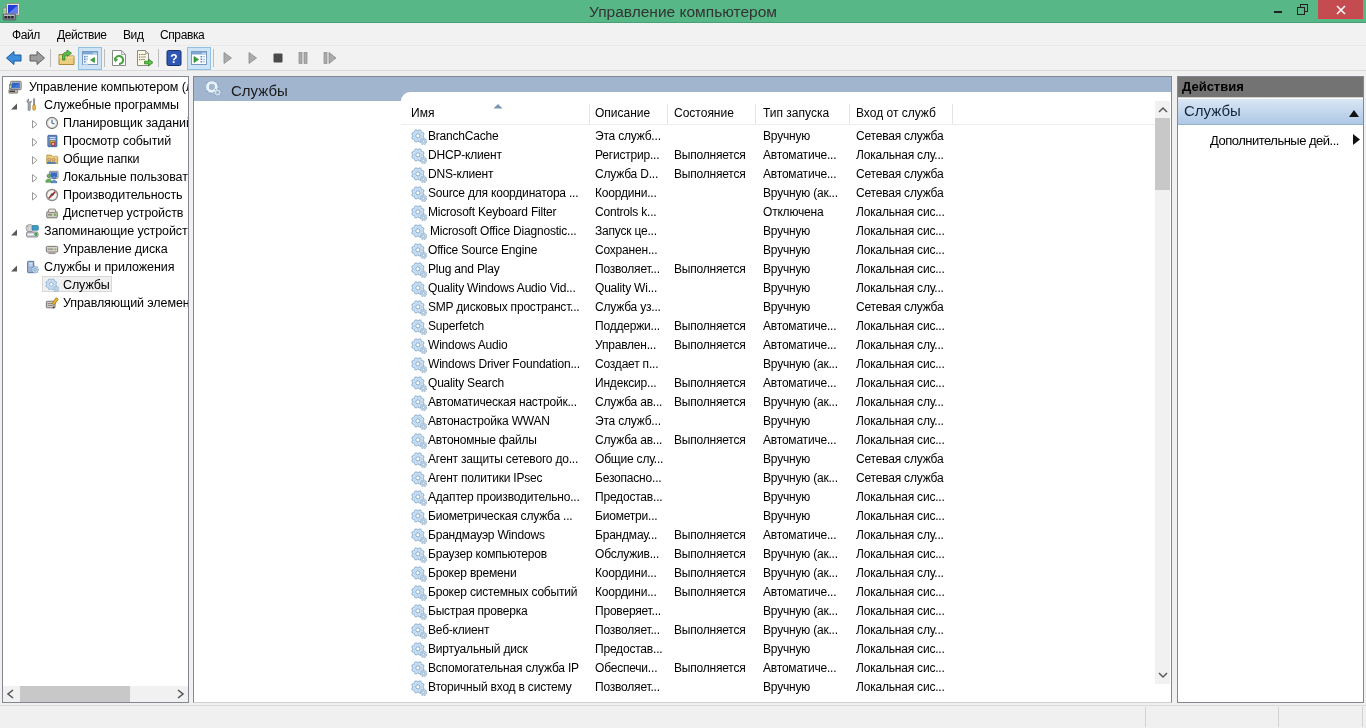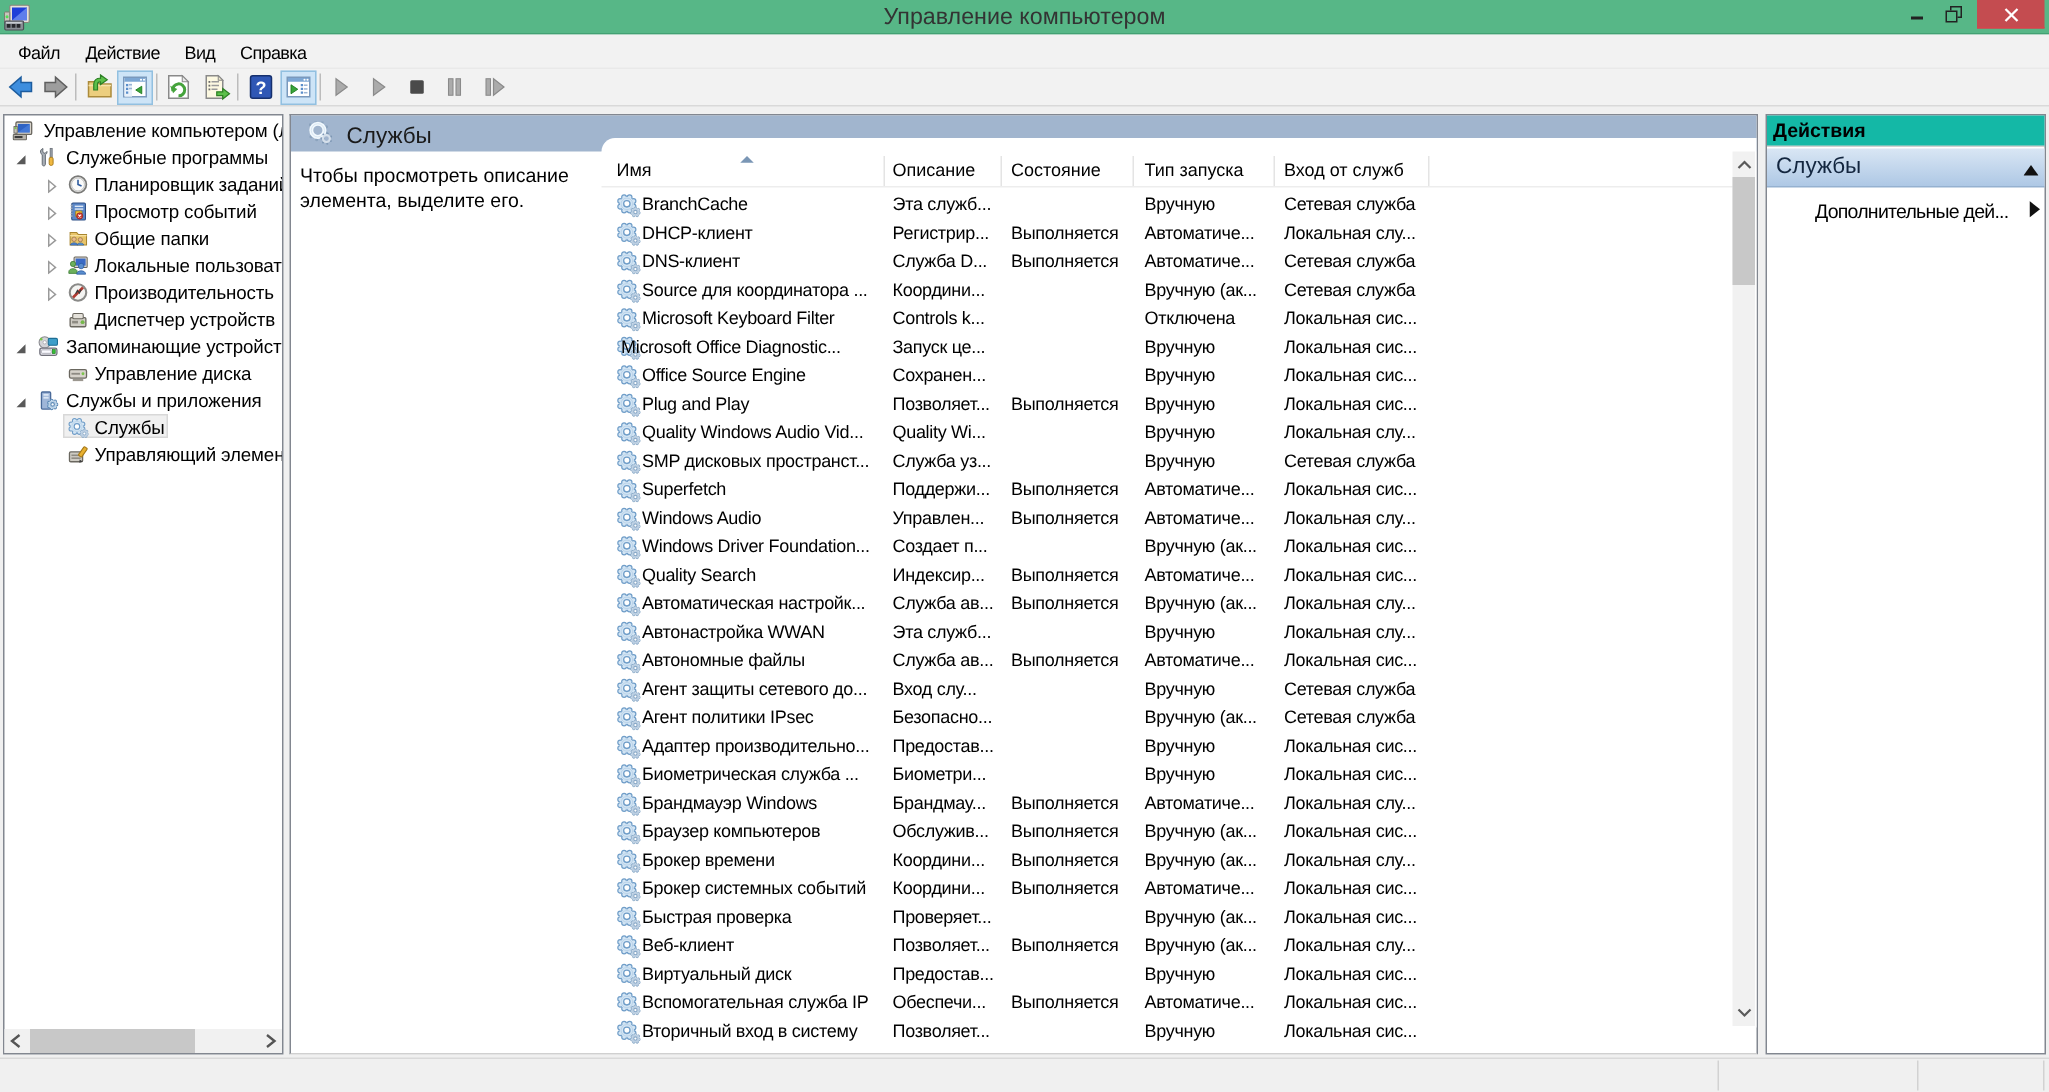--- a/index.html
+++ b/index.html
@@ -30,21 +30,21 @@
 #lhdr{position:absolute;left:0;top:10px;width:756px;height:23px;background:#fff;border-bottom:1px solid #ededed}
 .lrow{position:absolute;left:0;width:756px;height:19px;font-size:12px;white-space:nowrap;color:#000}
 .lrow span{position:absolute;top:2px;letter-spacing:-0.2px}
 .lrow .ric{position:absolute;left:10px;top:2px}
 #vscroll{position:absolute;left:961px;top:24px;width:15px;height:583px;background:#f1f1f1}
 #vthumb{position:absolute;left:0px;top:17px;width:15px;height:72px;background:#c8c8c8}
 .sarrow{position:absolute;left:0;width:15px;text-align:center;color:#5a5a5a;font-size:9px}
 #tabstrip{position:absolute;left:0;top:608px;width:977px;height:19px;background:#f0f0f0}
 #hscroll{position:absolute;left:0px;top:609px;width:185px;height:16px;background:#f1f1f1}
 #hthumb{position:absolute;left:17px;top:0;width:110px;height:16px;background:#c8c8c8}
-#acthdr{position:absolute;left:0;top:0;width:185px;height:21px;background:#14b8a6;border-bottom:1px solid #cfcfcf;font-size:13px;font-weight:bold;color:#000}
+#acthdr{position:absolute;left:0;top:0;width:185px;height:21px;background:#737373;border-bottom:1px solid #cfcfcf;font-size:13px;font-weight:bold;color:#000}
 #actbar{position:absolute;left:0;top:22px;width:185px;height:26px;background:linear-gradient(#d9e6f4,#aec8e5);border-bottom:1px solid #95b1d0;font-size:15px;color:#13263f}
 #actmore{position:absolute;left:32px;top:56px;font-size:13px;color:#000;letter-spacing:-0.5px}
 </style></head><body>
 <div id="titlebar"></div>
 <div class="abs" style="left:1px;top:1px"><svg width="20" height="20" viewBox="0 0 20 20">
       <rect x="5.5" y="2.5" width="13" height="11.5" rx="1" fill="#e6e2d8" stroke="#8a867c" stroke-width="0.8"></rect>
       <rect x="7" y="4" width="10" height="8.5" fill="#1e3fd8"></rect>
       <path d="M7 12.5 L17 4 L17 12.5 Z" fill="#6f8ff0" opacity="0.8"></path>
       <rect x="2" y="7" width="3.5" height="7" rx="0.5" fill="#c9c5bd" stroke="#7a766c" stroke-width="0.6"></rect>
       <circle cx="3.7" cy="10.2" r="1" fill="#52e052"></circle>
@@ -362,21 +362,20 @@
         <circle cx="14.58" cy="13.03" r="0.7" fill="#7e97b4"></circle>
         <circle cx="12.19" cy="14.75" r="0.7" fill="#7e97b4"></circle>
         <circle cx="9.35" cy="13.95" r="0.7" fill="#7e97b4"></circle>
         <circle cx="8.20" cy="11.23" r="0.7" fill="#7e97b4"></circle>
         <circle cx="9.62" cy="8.64" r="0.7" fill="#7e97b4"></circle>
         <circle cx="12.53" cy="8.13" r="0.7" fill="#7e97b4"></circle>
         <circle cx="14.73" cy="10.08" r="0.7" fill="#7e97b4"></circle>
         <circle cx="11.6" cy="11.4" r="2.3" fill="none" stroke="#d5dfea" stroke-width="1.4"></circle>
       </svg></div>
     <div id="bandtitle">Службы</div>
-    <div id="desc">Чтобы просмотреть описание<br>элемента, выделите его.</div>
     <div id="listarea">
       <div id="lhdr">
         <span class="hdrcell" style="left:10px;top:4px">Имя</span>
         <span class="hdrcell" style="left:194px;top:4px">Описание</span>
         <span class="hdrcell" style="left:273px;top:4px">Состояние</span>
         <span class="hdrcell" style="left:362px;top:4px">Тип запуска</span>
         <span class="hdrcell" style="left:455px;top:4px">Вход от служб</span>
         <div class="hdrsep" style="left:188px"></div>
         <div class="hdrsep" style="left:266px"></div>
         <div class="hdrsep" style="left:354px"></div>
@@ -550,21 +549,21 @@
             <circle cx="13.76" cy="14.67" r="0.85" fill="#c7d8e9" stroke="#8aa9c7" stroke-width="0.6400000000000001"></circle>
             <circle cx="11.55" cy="14.72" r="0.85" fill="#c7d8e9" stroke="#8aa9c7" stroke-width="0.6400000000000001"></circle>
             <circle cx="10.13" cy="13.03" r="0.85" fill="#c7d8e9" stroke="#8aa9c7" stroke-width="0.6400000000000001"></circle>
             <circle cx="10.57" cy="10.86" r="0.85" fill="#c7d8e9" stroke="#8aa9c7" stroke-width="0.6400000000000001"></circle>
             <circle cx="12.54" cy="9.85" r="0.85" fill="#c7d8e9" stroke="#8aa9c7" stroke-width="0.6400000000000001"></circle>
             <circle cx="14.55" cy="10.76" r="0.85" fill="#c7d8e9" stroke="#8aa9c7" stroke-width="0.6400000000000001"></circle>
             <circle cx="12.6" cy="12.4" r="2.5" fill="#c7d8e9" stroke="none"></circle>
             <circle cx="12.6" cy="12.4" r="2.05" fill="#c7d8e9" stroke="#8aa9c7" stroke-width="0.4" stroke-opacity="0.35"></circle>
             <circle cx="12.6" cy="12.4" r="1.125" fill="#fff" stroke="#8aa9c7" stroke-width="0.7200000000000001"></circle>
           </svg></span>
-        <span style="left:13px">Microsoft Office Diagnostic...</span>
+        <span style="left:29px">Microsoft Office Diagnostic...</span>
         <span style="left:194px">Запуск це...</span>
         <span style="left:362px">Вручную</span>
         <span style="left:455px">Локальная сис...</span>
       </div>
       <div class="lrow" style="top:149px">
         <span class="ric"><svg width="16" height="16" viewBox="0 0 16 16">
             <circle cx="11.33" cy="8.72" r="1.60" fill="#d3e5f4" stroke="#6f9dc8" stroke-width="0.8"></circle>
             <circle cx="8.75" cy="11.32" r="1.60" fill="#d3e5f4" stroke="#6f9dc8" stroke-width="0.8"></circle>
             <circle cx="5.08" cy="11.33" r="1.60" fill="#d3e5f4" stroke="#6f9dc8" stroke-width="0.8"></circle>
             <circle cx="2.48" cy="8.75" r="1.60" fill="#d3e5f4" stroke="#6f9dc8" stroke-width="0.8"></circle>
@@ -905,21 +904,21 @@
             <circle cx="11.55" cy="14.72" r="0.85" fill="#c7d8e9" stroke="#8aa9c7" stroke-width="0.6400000000000001"></circle>
             <circle cx="10.13" cy="13.03" r="0.85" fill="#c7d8e9" stroke="#8aa9c7" stroke-width="0.6400000000000001"></circle>
             <circle cx="10.57" cy="10.86" r="0.85" fill="#c7d8e9" stroke="#8aa9c7" stroke-width="0.6400000000000001"></circle>
             <circle cx="12.54" cy="9.85" r="0.85" fill="#c7d8e9" stroke="#8aa9c7" stroke-width="0.6400000000000001"></circle>
             <circle cx="14.55" cy="10.76" r="0.85" fill="#c7d8e9" stroke="#8aa9c7" stroke-width="0.6400000000000001"></circle>
             <circle cx="12.6" cy="12.4" r="2.5" fill="#c7d8e9" stroke="none"></circle>
             <circle cx="12.6" cy="12.4" r="2.05" fill="#c7d8e9" stroke="#8aa9c7" stroke-width="0.4" stroke-opacity="0.35"></circle>
             <circle cx="12.6" cy="12.4" r="1.125" fill="#fff" stroke="#8aa9c7" stroke-width="0.7200000000000001"></circle>
           </svg></span>
         <span style="left:27px">Агент защиты сетевого до...</span>
-        <span style="left:194px">Вход слу...</span>
+        <span style="left:194px">Общие слу...</span>
         <span style="left:362px">Вручную</span>
         <span style="left:455px">Сетевая служба</span>
       </div>
       <div class="lrow" style="top:377px">
         <span class="ric"><svg width="16" height="16" viewBox="0 0 16 16">
             <circle cx="11.33" cy="8.72" r="1.60" fill="#d3e5f4" stroke="#6f9dc8" stroke-width="0.8"></circle>
             <circle cx="8.75" cy="11.32" r="1.60" fill="#d3e5f4" stroke="#6f9dc8" stroke-width="0.8"></circle>
             <circle cx="5.08" cy="11.33" r="1.60" fill="#d3e5f4" stroke="#6f9dc8" stroke-width="0.8"></circle>
             <circle cx="2.48" cy="8.75" r="1.60" fill="#d3e5f4" stroke="#6f9dc8" stroke-width="0.8"></circle>
             <circle cx="2.47" cy="5.08" r="1.60" fill="#d3e5f4" stroke="#6f9dc8" stroke-width="0.8"></circle>

